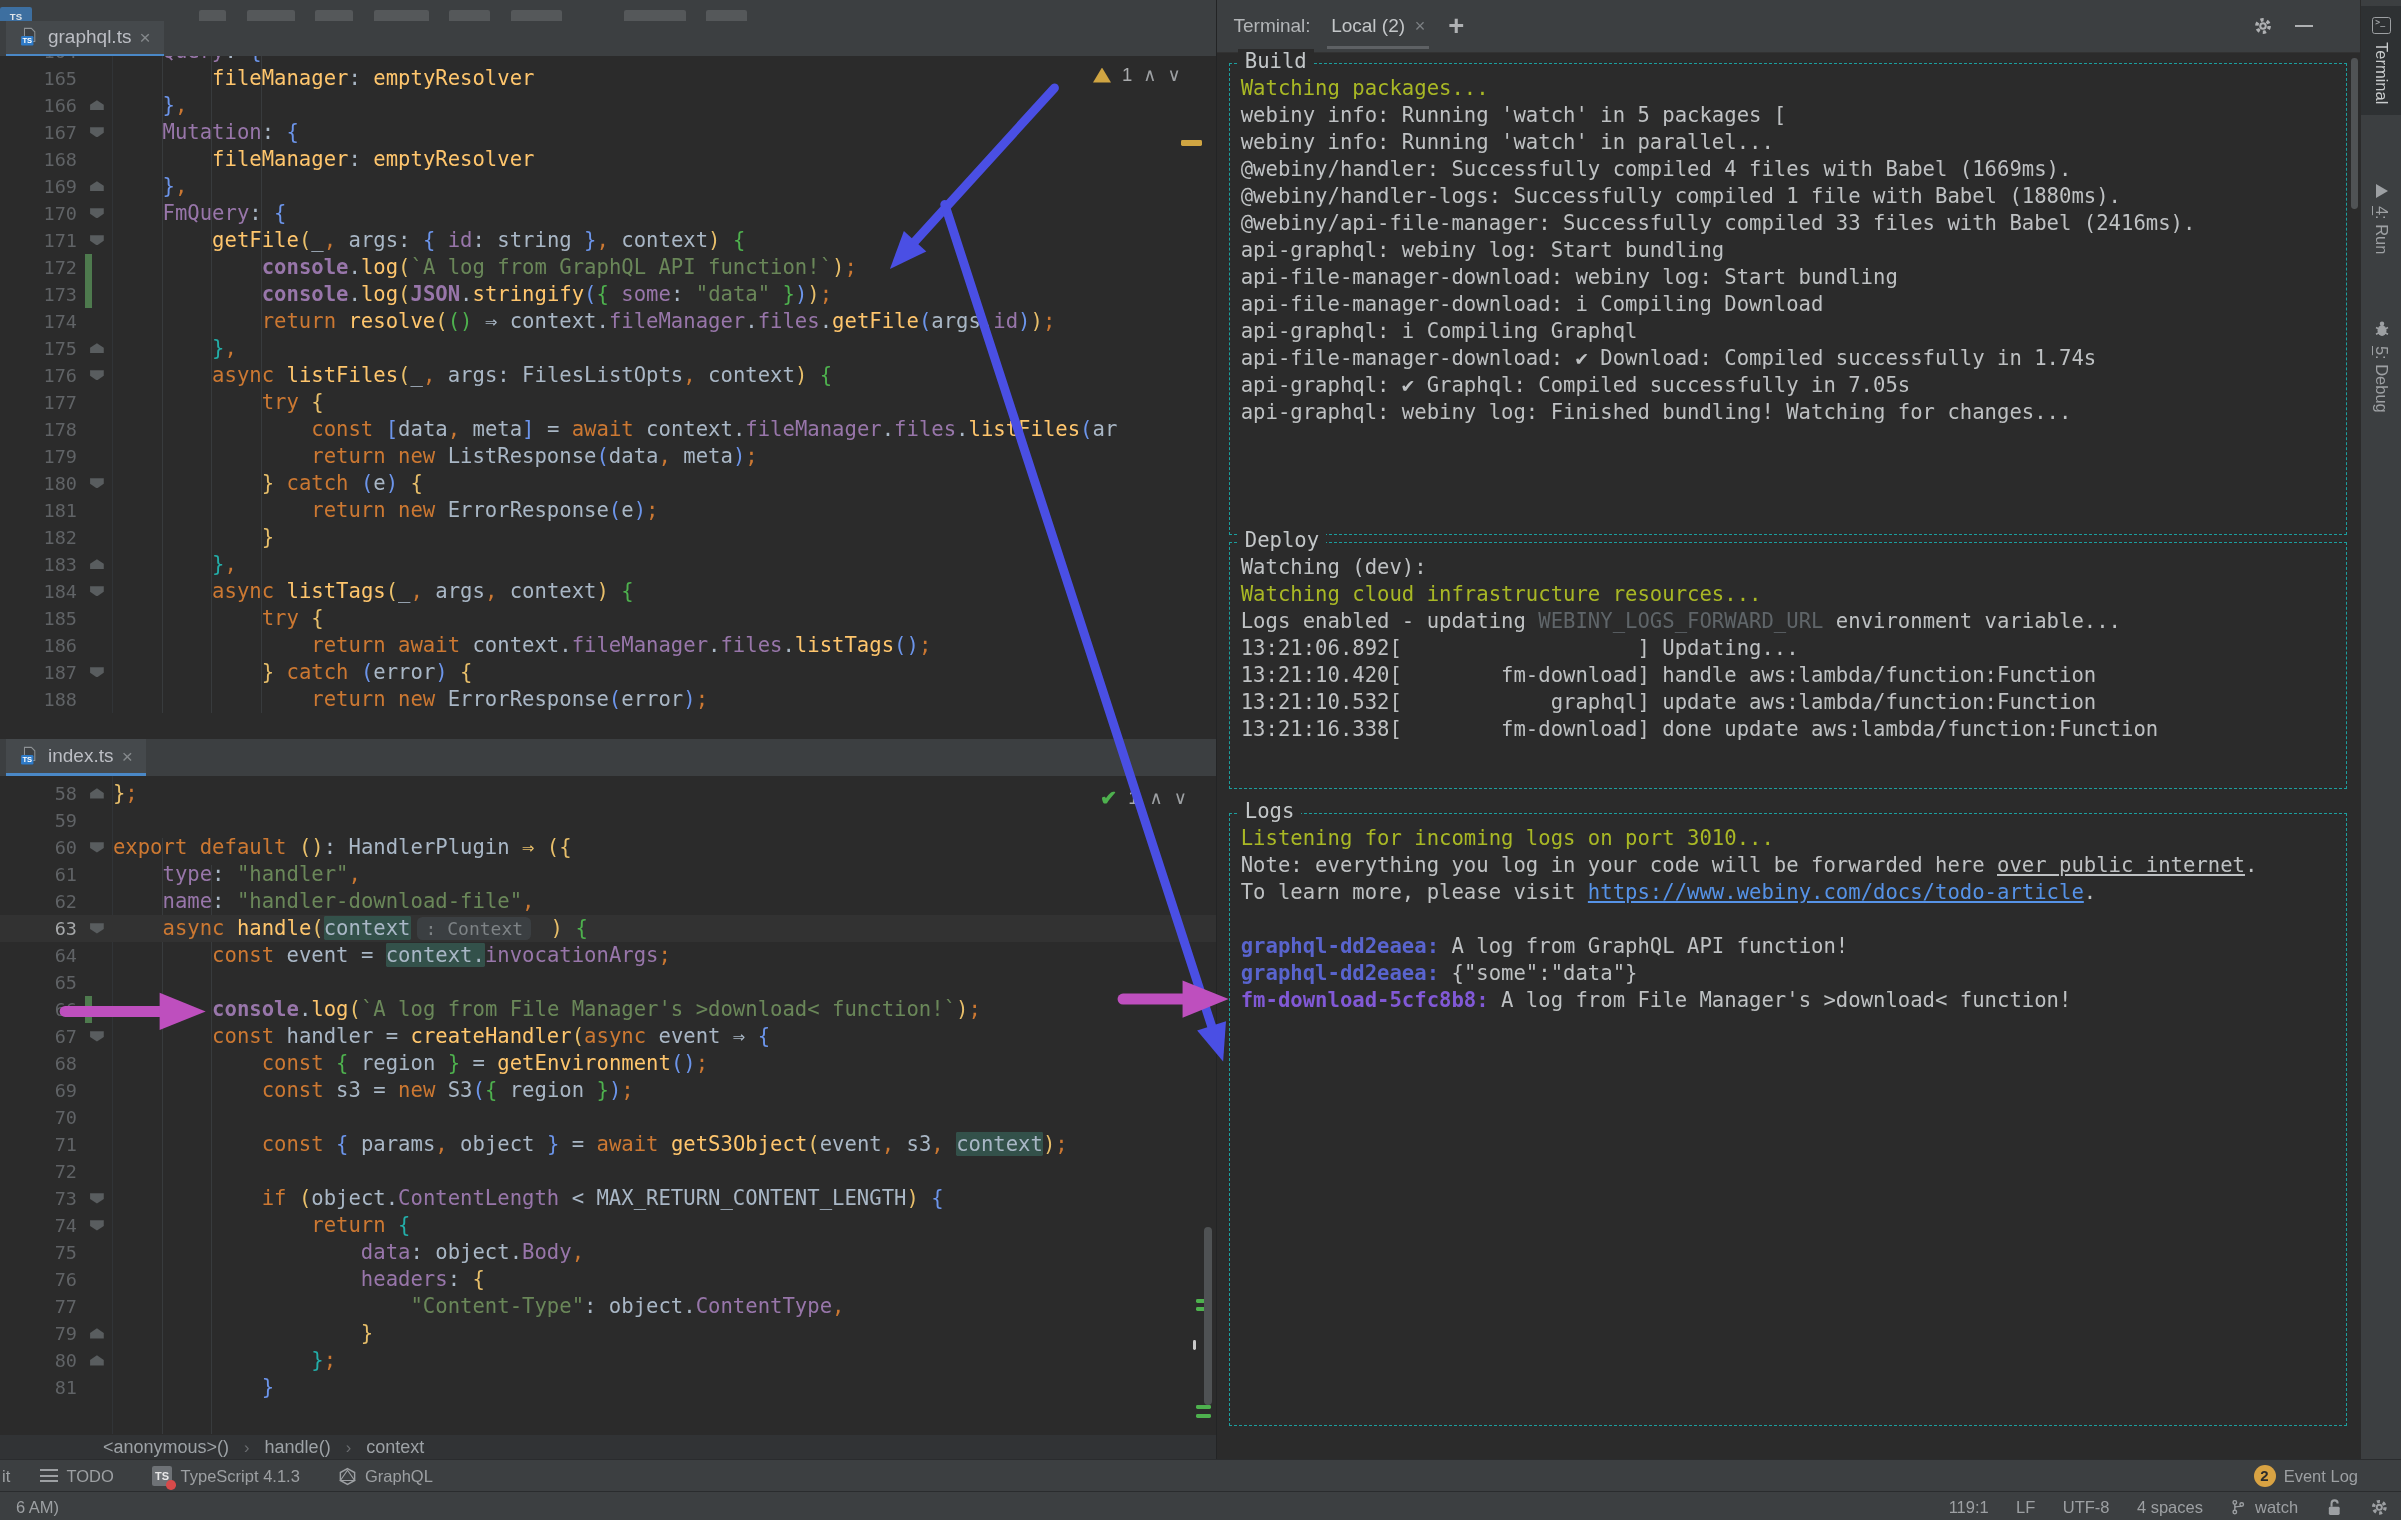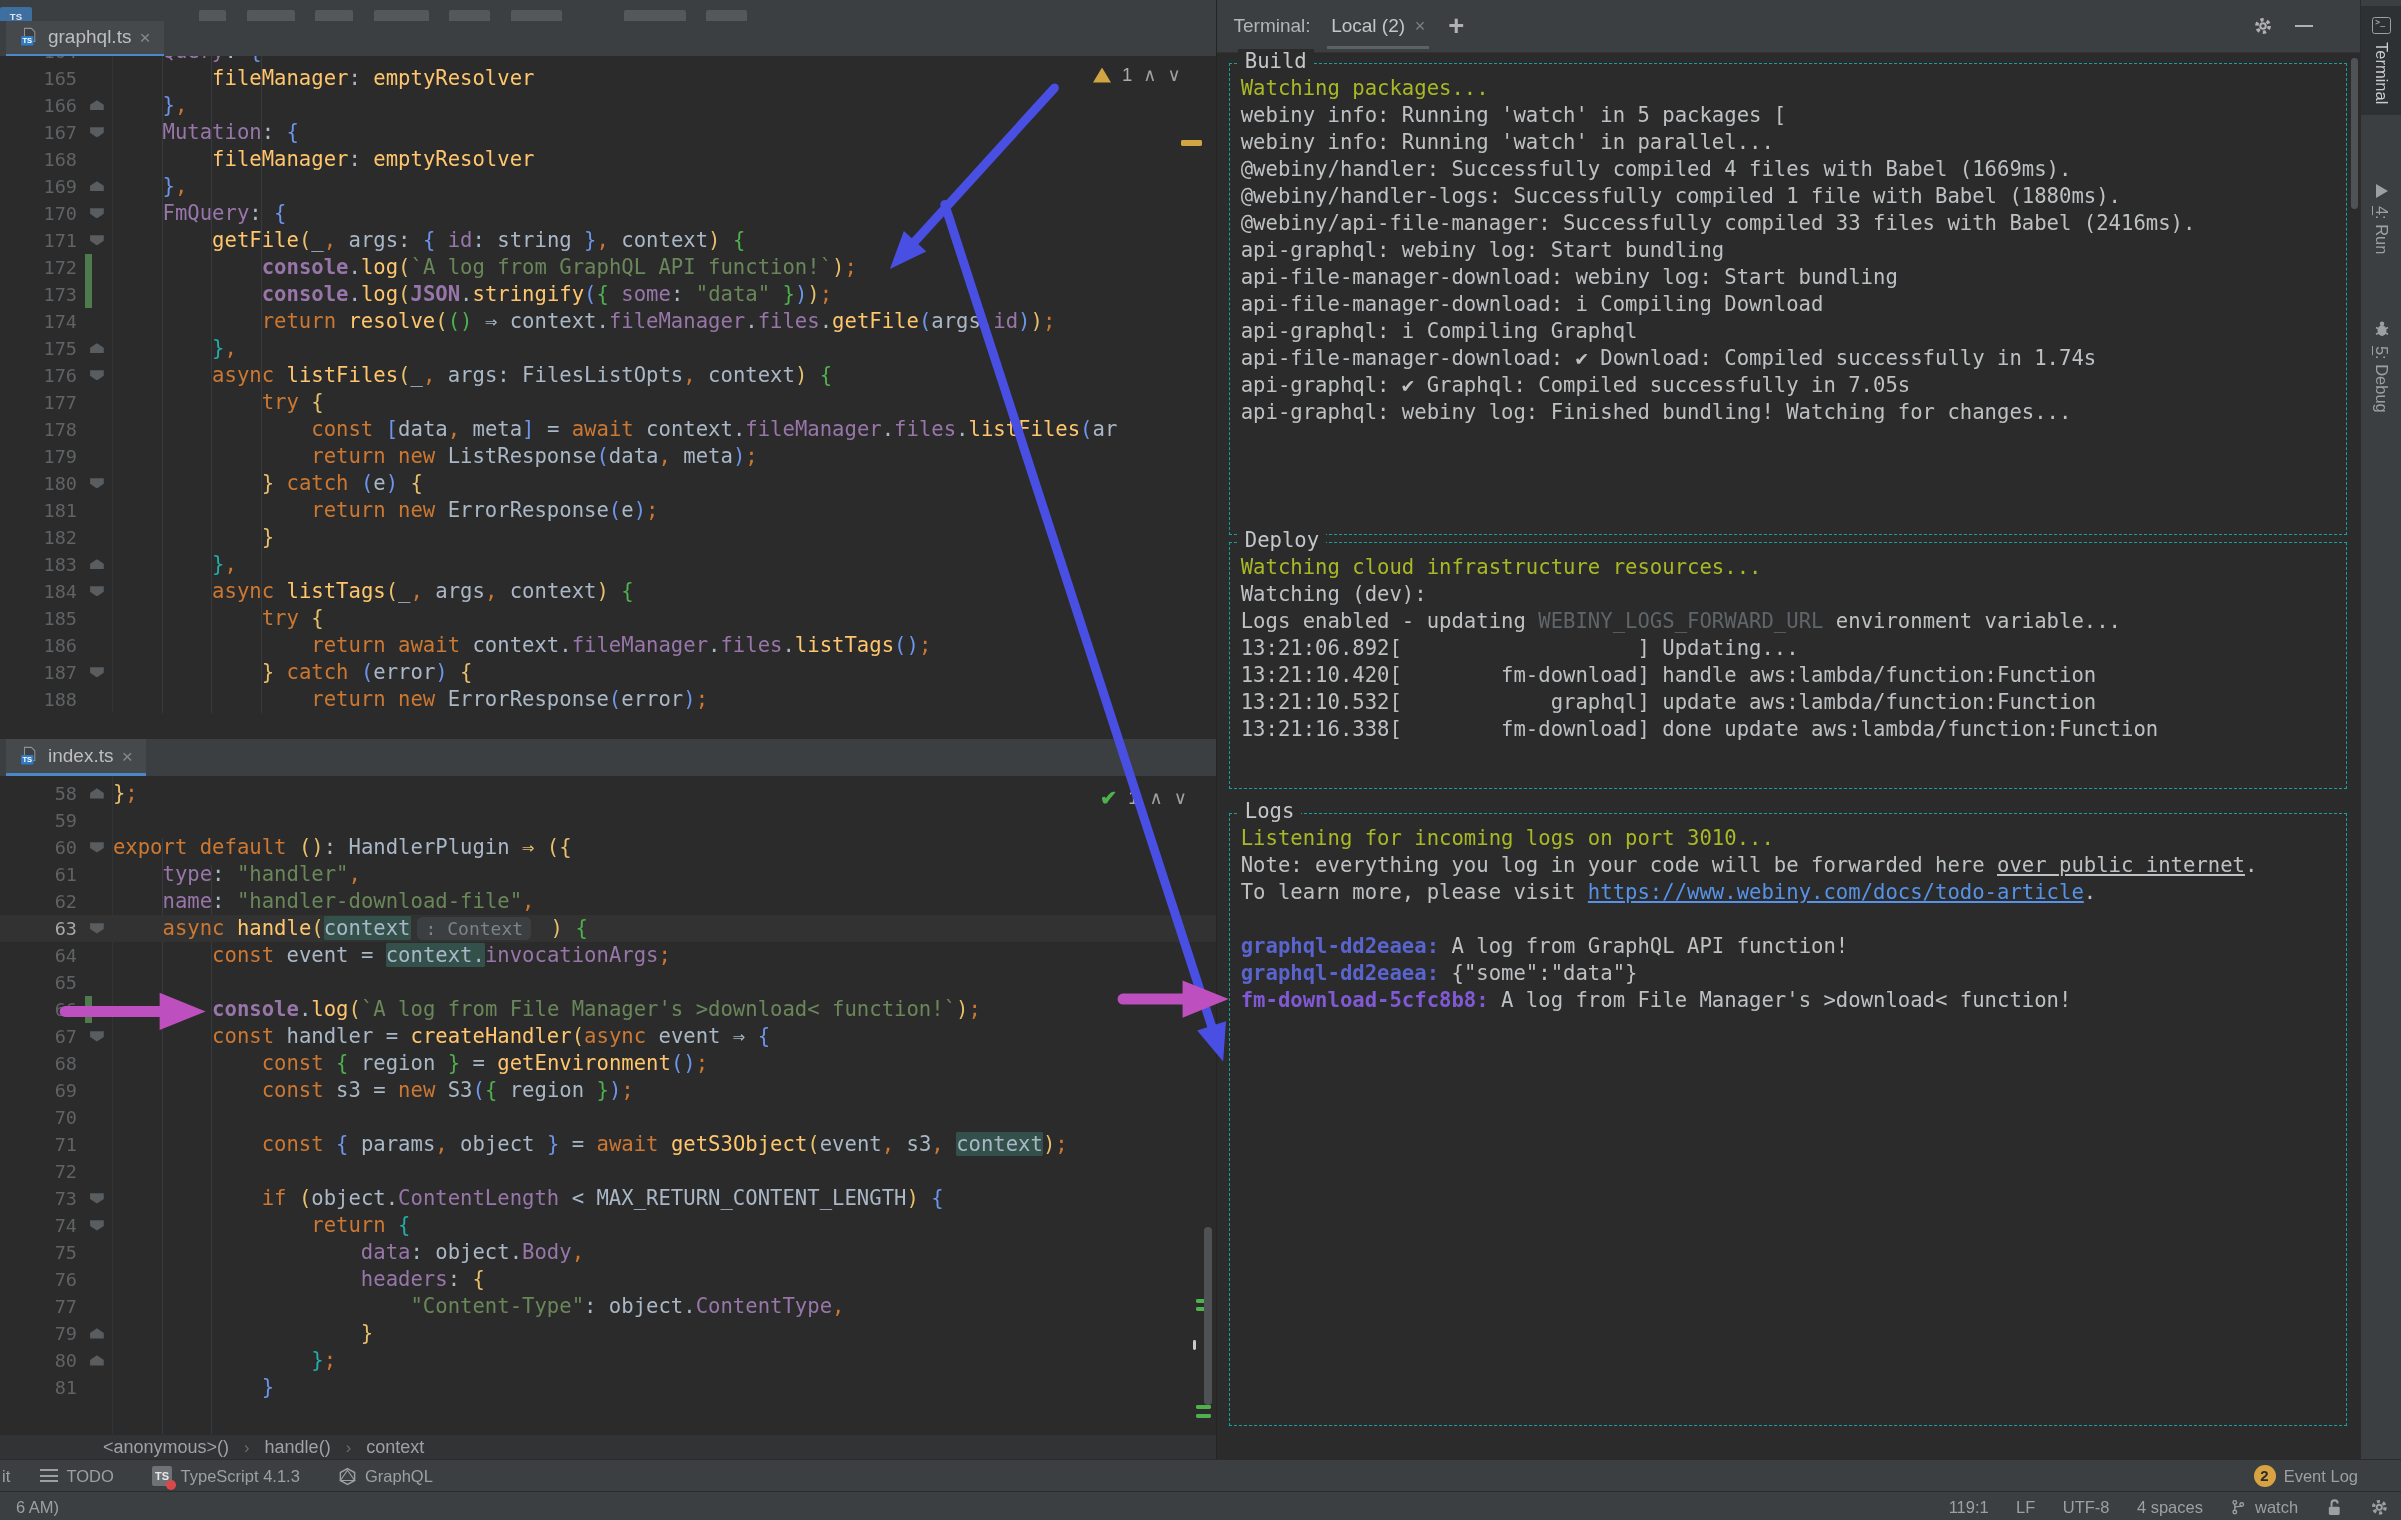--- a/index.html
+++ b/index.html
@@ -284,22 +284,22 @@
             <div class="tline"><span class="tk-t">api-file-manager-download: i Compiling Download</span></div>
             <div class="tline"><span class="tk-t">api-graphql: i Compiling Graphql</span></div>
             <div class="tline"><span class="tk-t">api-file-manager-download: ✔ Download: Compiled successfully in 1.74s</span></div>
             <div class="tline"><span class="tk-t">api-graphql: ✔ Graphql: Compiled successfully in 7.05s</span></div>
             <div class="tline"><span class="tk-t">api-graphql: webiny log: Finished bundling! Watching for changes...</span></div>
           </div>
         </div>
         <div class="tbox sec-Deploy">
           <span class="title">Deploy</span>
           <div class="content">
+            <div class="tline"><span class="tk-t">Watching (dev):</span></div>
             <div class="tline"><span class="tk-g">Watching cloud infrastructure resources...</span></div>
-            <div class="tline"><span class="tk-t">Watching (dev):</span></div>
             <div class="tline"><span class="tk-t">Logs enabled - updating </span><span class="tk-dim">WEBINY_LOGS_FORWARD_URL</span><span class="tk-t"> environment variable...</span></div>
             <div class="tline"><span class="tk-t">13:21:06.892[                   ] Updating...</span></div>
             <div class="tline"><span class="tk-t">13:21:10.420[        fm-download] handle aws:lambda/function:Function</span></div>
             <div class="tline"><span class="tk-t">13:21:10.532[            graphql] update aws:lambda/function:Function</span></div>
             <div class="tline"><span class="tk-t">13:21:16.338[        fm-download] done update aws:lambda/function:Function</span></div>
           </div>
         </div>
         <div class="tbox sec-Logs">
           <span class="title">Logs</span>
           <div class="content">

